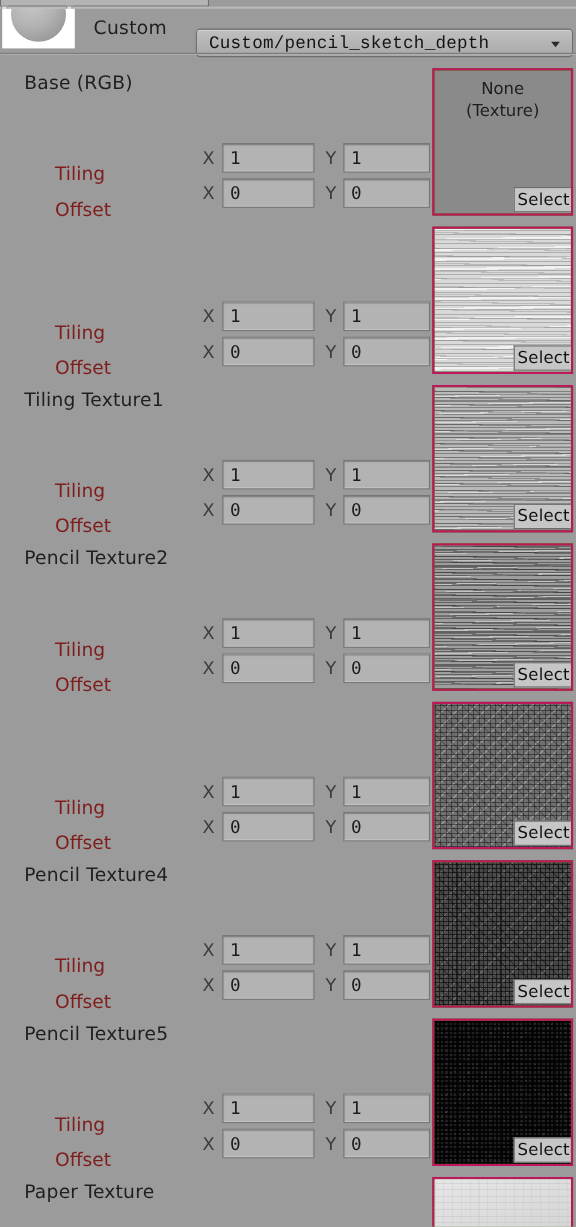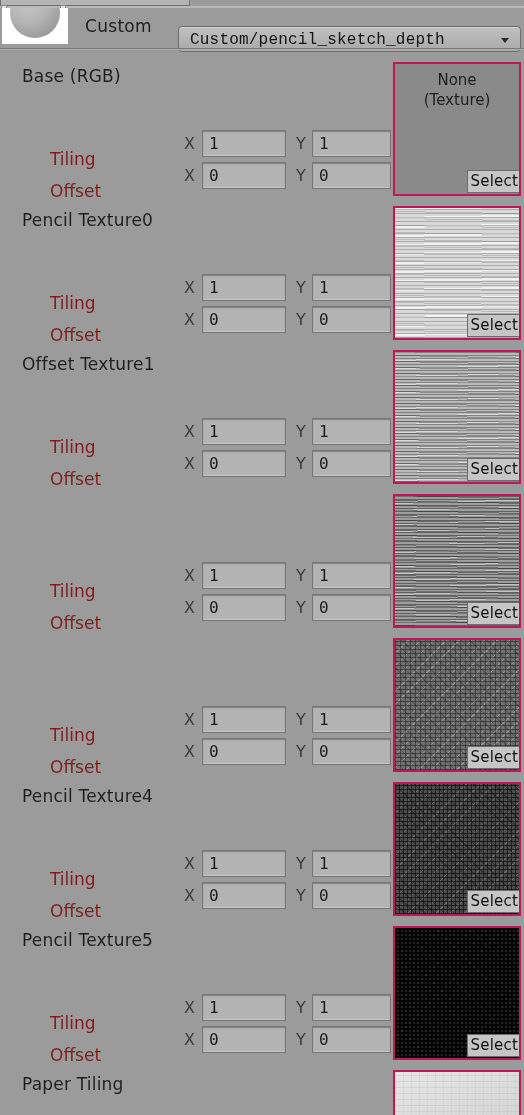--- a/index.html
+++ b/index.html
@@ -327,21 +327,20 @@
           <div class="pt pt-none"></div>
         </div>
         <div class="none-label">
           <div>None</div>
           <div>(Texture)</div>
         </div>
         <div class="select-btn">Select</div>
       </div>
     </div>
     <div class="section" style="top: 200px;">
-      <div class="sec-title">Pencil Texture0</div>
       <div class="vec-row tiling">
         <div class="vec-label">Tiling</div>
         <div class="axis ax-x">X</div>
         <div class="num-field fx">
           <span class="nv">1</span>
         </div>
         <div class="axis ax-y">Y</div>
         <div class="num-field fy">
           <span class="nv">1</span>
         </div>
@@ -358,21 +357,21 @@
         </div>
       </div>
       <div class="tex-slot" style="top: 6px;">
         <div class="tex-fill">
           <div class="pt pt-h0"></div>
         </div>
         <div class="select-btn">Select</div>
       </div>
     </div>
     <div class="section" style="top: 344px;">
-      <div class="sec-title">Offset Texture1</div>
+      <div class="sec-title">Tiling Texture1</div>
       <div class="vec-row tiling">
         <div class="vec-label">Tiling</div>
         <div class="axis ax-x">X</div>
         <div class="num-field fx">
           <span class="nv">1</span>
         </div>
         <div class="axis ax-y">Y</div>
         <div class="num-field fy">
           <span class="nv">1</span>
         </div>
@@ -389,20 +388,21 @@
         </div>
       </div>
       <div class="tex-slot" style="top: 6px;">
         <div class="tex-fill">
           <div class="pt pt-h1"></div>
         </div>
         <div class="select-btn">Select</div>
       </div>
     </div>
     <div class="section" style="top: 488px;">
+      <div class="sec-title">Pencil Texture2</div>
       <div class="vec-row tiling">
         <div class="vec-label">Tiling</div>
         <div class="axis ax-x">X</div>
         <div class="num-field fx">
           <span class="nv">1</span>
         </div>
         <div class="axis ax-y">Y</div>
         <div class="num-field fy">
           <span class="nv">1</span>
         </div>
@@ -511,21 +511,21 @@
         </div>
       </div>
       <div class="tex-slot" style="top: 6px;">
         <div class="tex-fill">
           <div class="pt pt-x5"></div>
         </div>
         <div class="select-btn">Select</div>
       </div>
     </div>
     <div class="section" style="top: 1064px;">
-      <div class="sec-title">Paper Tiling</div>
+      <div class="sec-title">Paper Texture</div>
       <div class="tex-slot" style="top: 6px;">
         <div class="tex-fill">
           <div class="pt pt-paper"></div>
         </div>
       </div>
     </div>
   </div>
 
 <div class="scroll-edge"></div>
 

